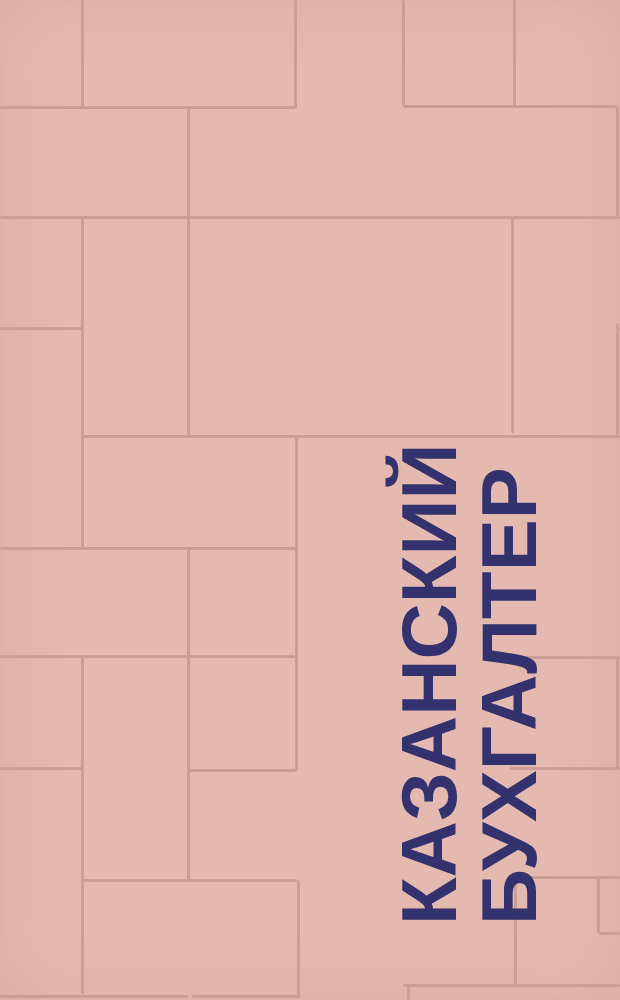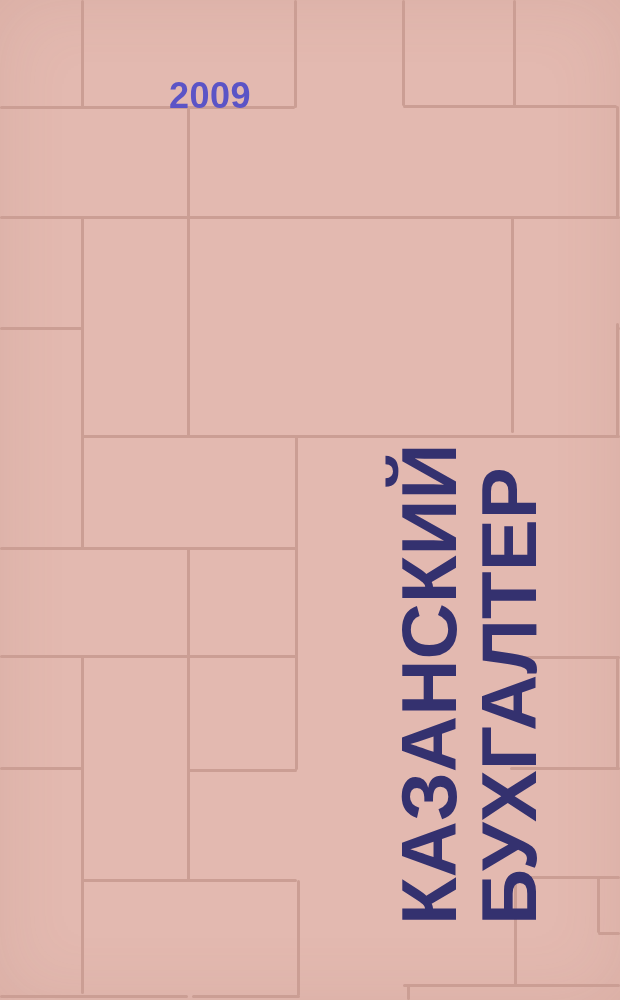--- a/index.html
+++ b/index.html
@@ -91,18 +91,17 @@
       <div class="seg v" style="left: 295px; top: 436px; height: 334px;"></div>
       <div class="seg v" style="left: 187px; top: 548px; height: 108px;"></div>
       <div class="seg v" style="left: 81px; top: 656px; height: 338px;"></div>
       <div class="seg v" style="left: 187px; top: 656px; height: 224px;"></div>
       <div class="seg v" style="left: 616px; top: 656px; height: 112px;"></div>
       <div class="seg v" style="left: 597px; top: 877px; height: 56px;"></div>
       <div class="seg v" style="left: 514px; top: 877px; height: 108px;"></div>
       <div class="seg v" style="left: 297px; top: 880px; height: 116px;"></div>
       <div class="seg v" style="left: 407px; top: 985px; height: 15px;"></div>
     </div>
-  <div class="year">2009</div>
   <div class="title">
     <div class="line">КАЗАНСКИЙ</div>
     <div class="line">БУХГАЛТЕР</div>
   </div>
 </div>
 
 </body></html>

